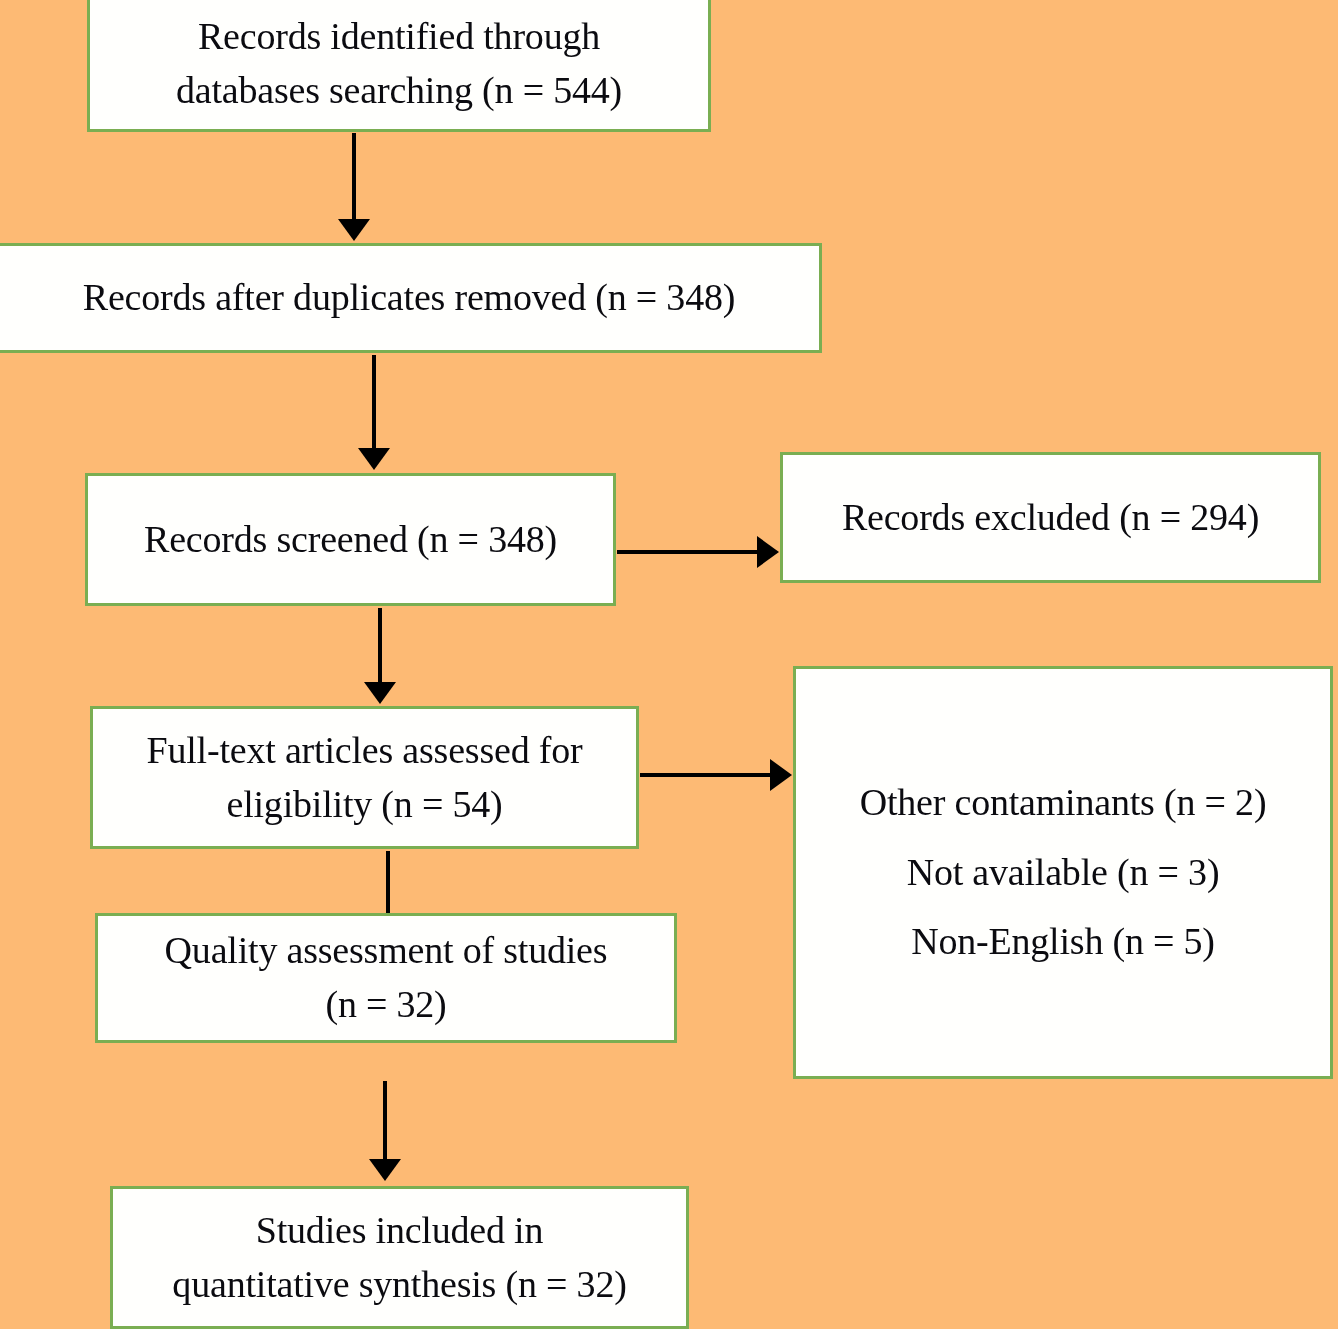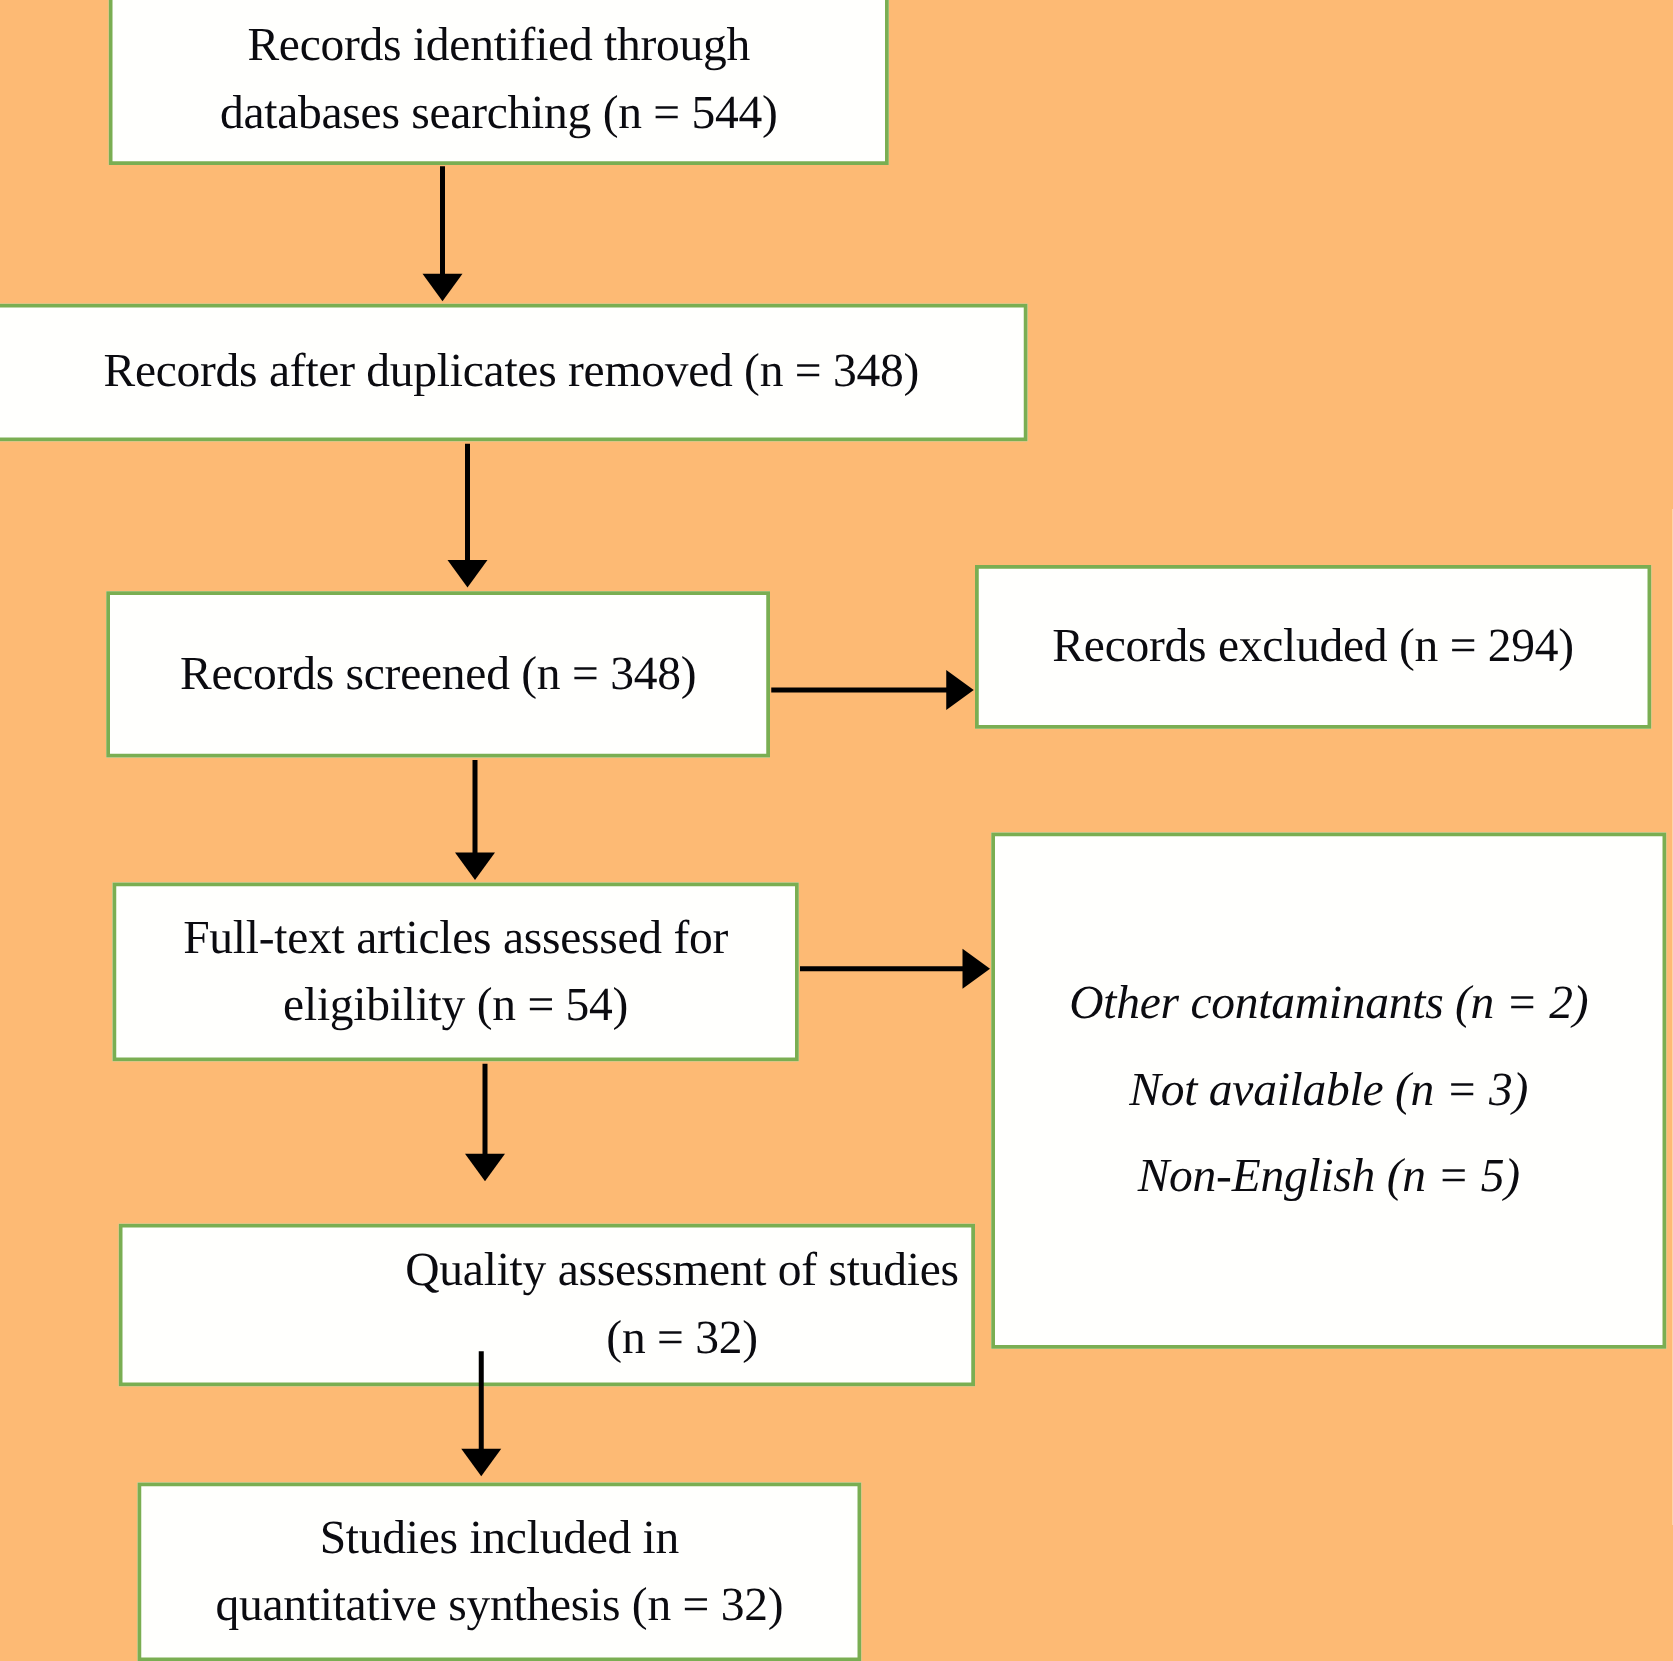--- a/index.html
+++ b/index.html
@@ -35,22 +35,22 @@
     padding: 0 10px;
     white-space: pre-line;
   }
   
   #box-identified   { left: 87px;  top: -4px;   width: 624px; height: 136px; }
   #box-duplicates   { left: -4px;  top: 243px;  width: 826px; height: 110px; }
   #box-screened     { left: 85px;  top: 473px;  width: 531px; height: 133px; }
   #box-excluded     { left: 780px; top: 452px;  width: 541px; height: 131px; }
   #box-fulltext     { left: 90px;  top: 706px;  width: 549px; height: 143px; }
   #box-reasons      { left: 793px; top: 666px;  width: 540px; height: 413px;
-                      display: block; padding: 0; font-style: italic; }
-  #box-quality      { left: 95px;  top: 979px;  width: 685px; height: 130px; justify-content: flex-end; }
+                      display: block; padding: 0; }
+  #box-quality      { left: 95px;  top: 913px;  width: 582px; height: 130px; }
   #box-included     { left: 110px; top: 1186px; width: 579px; height: 143px; align-items: center; }
 
   #box-reasons .reason-list {
     height: 100%;
     display: flex;
     flex-direction: column;
     justify-content: center;
     align-items: center;
     gap: 28px;
     padding: 0 12px;

